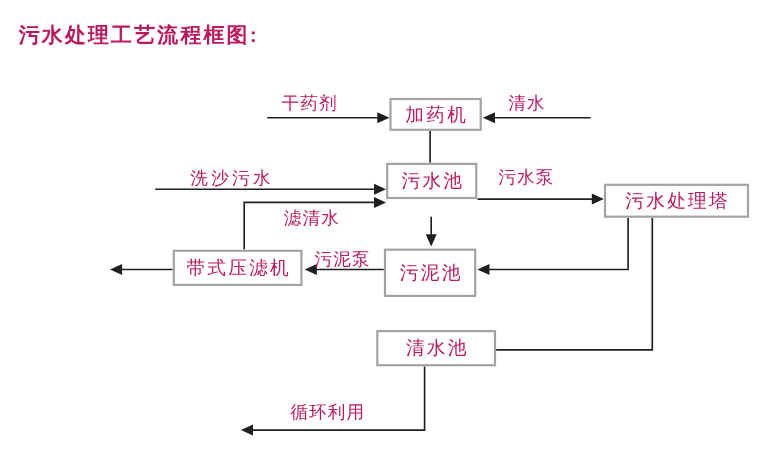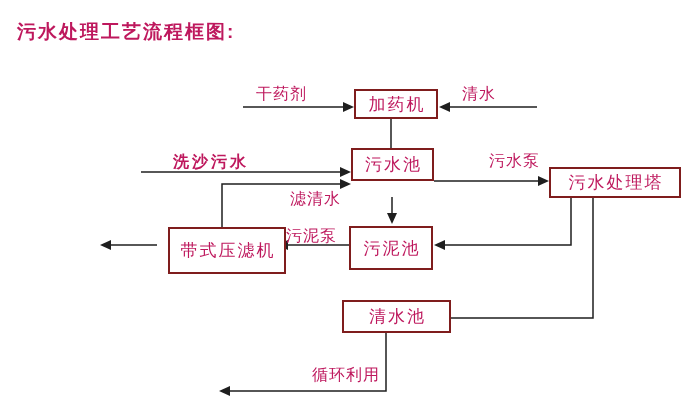--- a/index.html
+++ b/index.html
@@ -25,50 +25,50 @@
   }
   .wires {
     position: absolute;
     left: 0;
     top: 0;
   }
   .node {
     position: absolute;
     box-sizing: border-box;
     background: #ffffff;
-    border: 2px solid #7f1d1d;
+    border: 2px solid #a3a3a3;
     display: flex;
     align-items: center;
     justify-content: center;
     font-size: 17px;
     letter-spacing: 2px;
     white-space: nowrap;
     text-indent: 2px; 
   }
   .n-dosing     { left: 354px; top:  89px; width:  84px; height: 30px; }
   .n-sewage     { left: 351px; top: 148px; width:  83px; height: 33px; }
   .n-tower      { left: 549px; top: 167px; width: 132px; height: 31px; }
   .n-sludge     { left: 349px; top: 226px; width:  84px; height: 44px; }
-  .n-beltpress  { left: 168px; top: 227px; width: 118px; height: 47px; }
+  .n-beltpress  { left: 157px; top: 227px; width: 118px; height: 33px; }
   .n-clearpool  { left: 342px; top: 300px; width:  109px; height: 33px; }
   .lbl {
     position: absolute;
     font-size: 16px;
     letter-spacing: 1px;
     white-space: nowrap;
   }
   .l-drychem   { left: 256px; top:  84px; }
   .l-clearw    { left: 462px; top:  84px; }
-  .l-sandwash  { left: 173px; top: 152px; letter-spacing: 3px; font-weight: bold; }
-  .l-sewpump   { left: 453px; top: 151px; margin-left: 36px; }
-  .l-filtw     { left: 258px; top: 189px; margin-left: 32px; }
+  .l-sandwash  { left: 173px; top: 152px; letter-spacing: 3px; }
+  .l-sewpump   { left: 453px; top: 151px; }
+  .l-filtw     { left: 258px; top: 189px; }
   .l-botsew    { left: 468px; top: 225px; }
   .l-sludpump  { left: 286px; top: 226px; font-family: Liberation Serif, serif; }
   .l-mudcake   { left: 17px;  top: 228px; }
-  .l-recycle   { left: 264px; top: 365px; margin-left: 48px; }
+  .l-recycle   { left: 264px; top: 365px; }
 </style>
 </head>
 <body>
 
 <div class="canvas">
 
   <h1 class="title">污水处理工艺流程框图:</h1>
 
   <svg class="wires" width="700" height="420" viewBox="0 0 700 420" stroke="#1f1f1f" stroke-width="1.5" fill="none">
 

